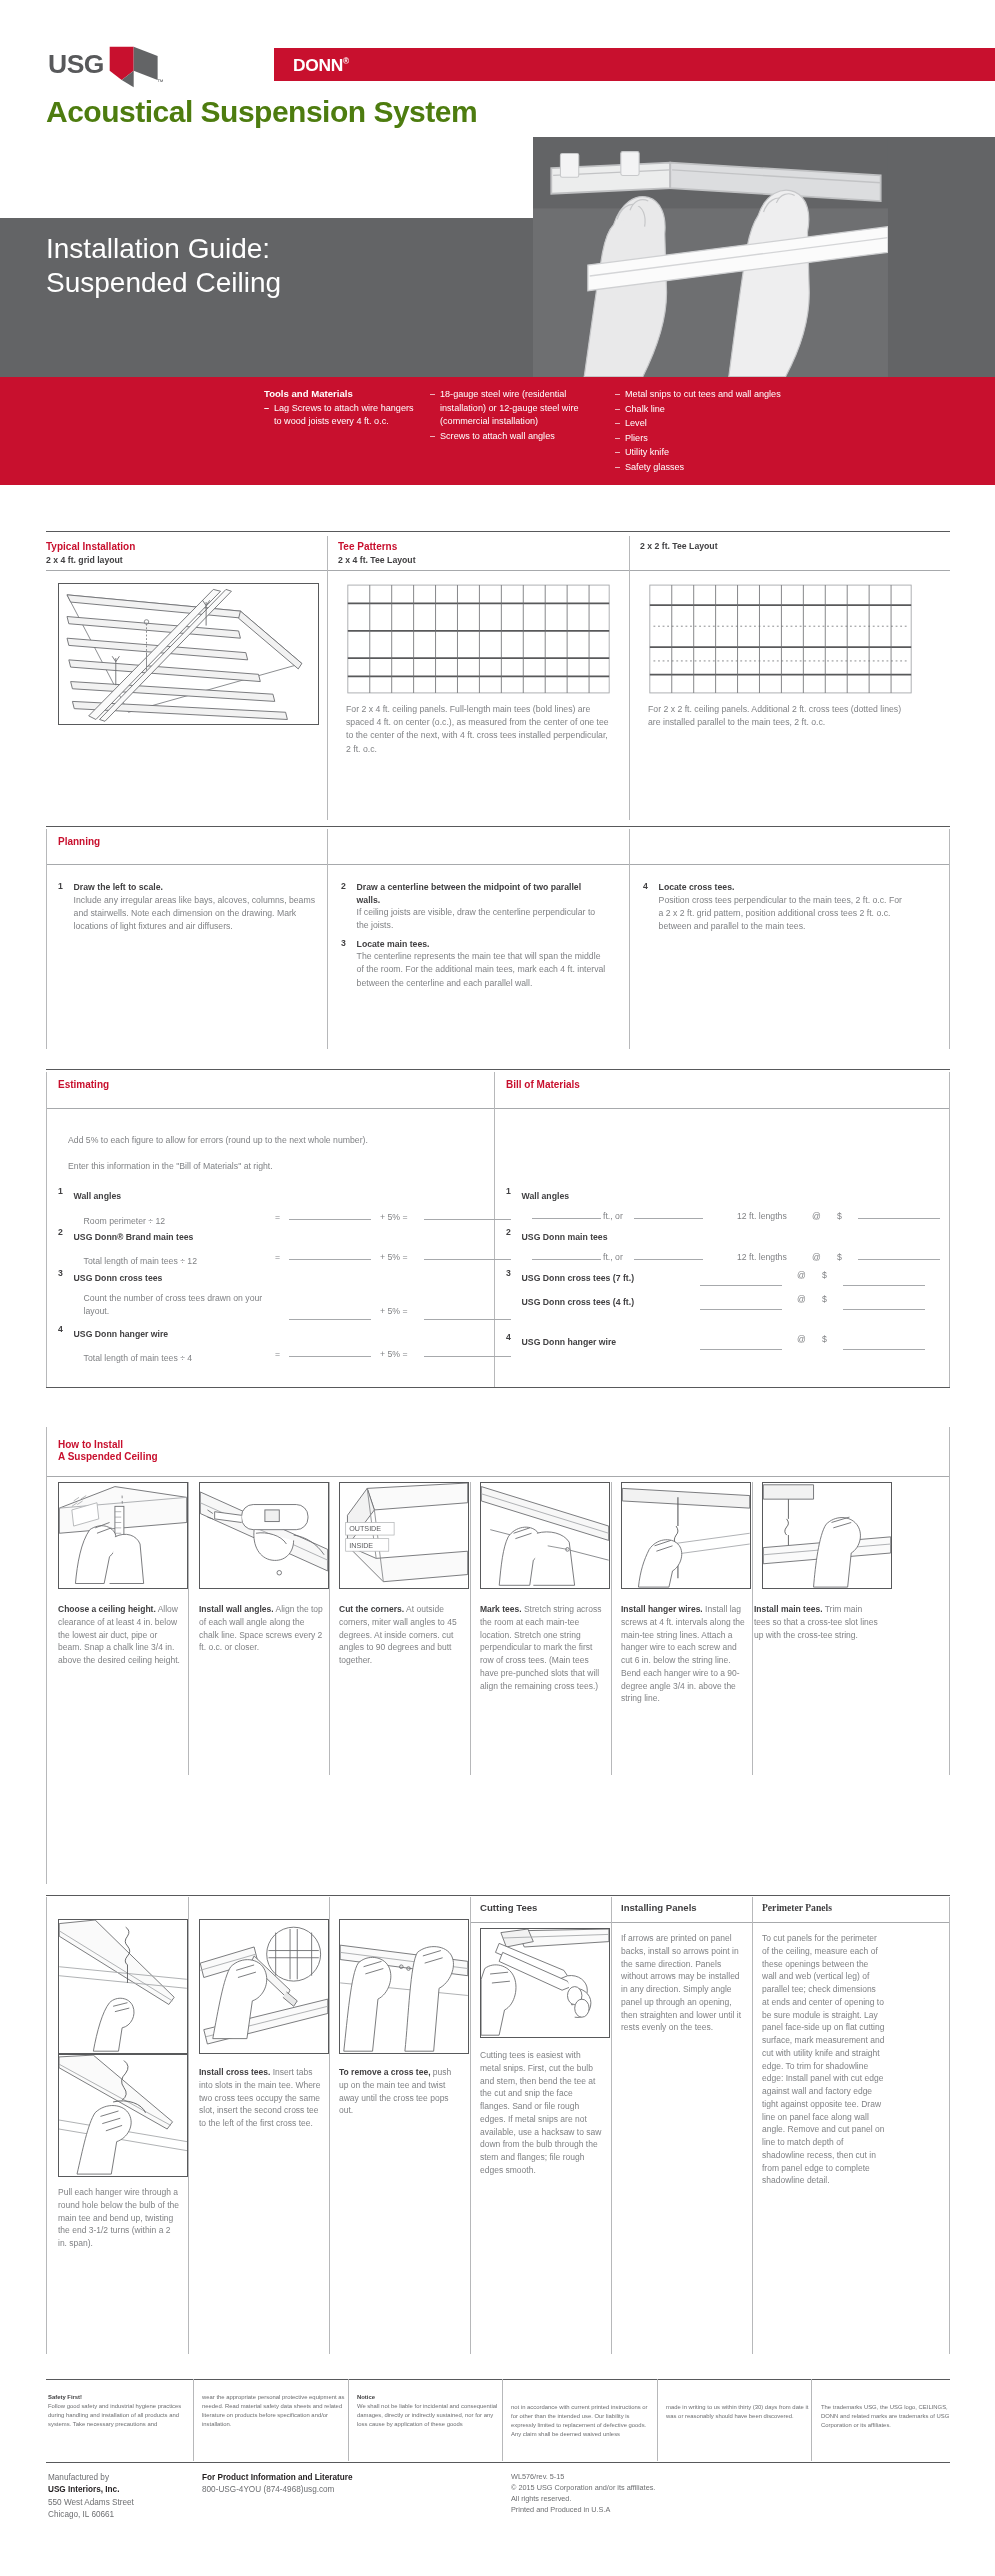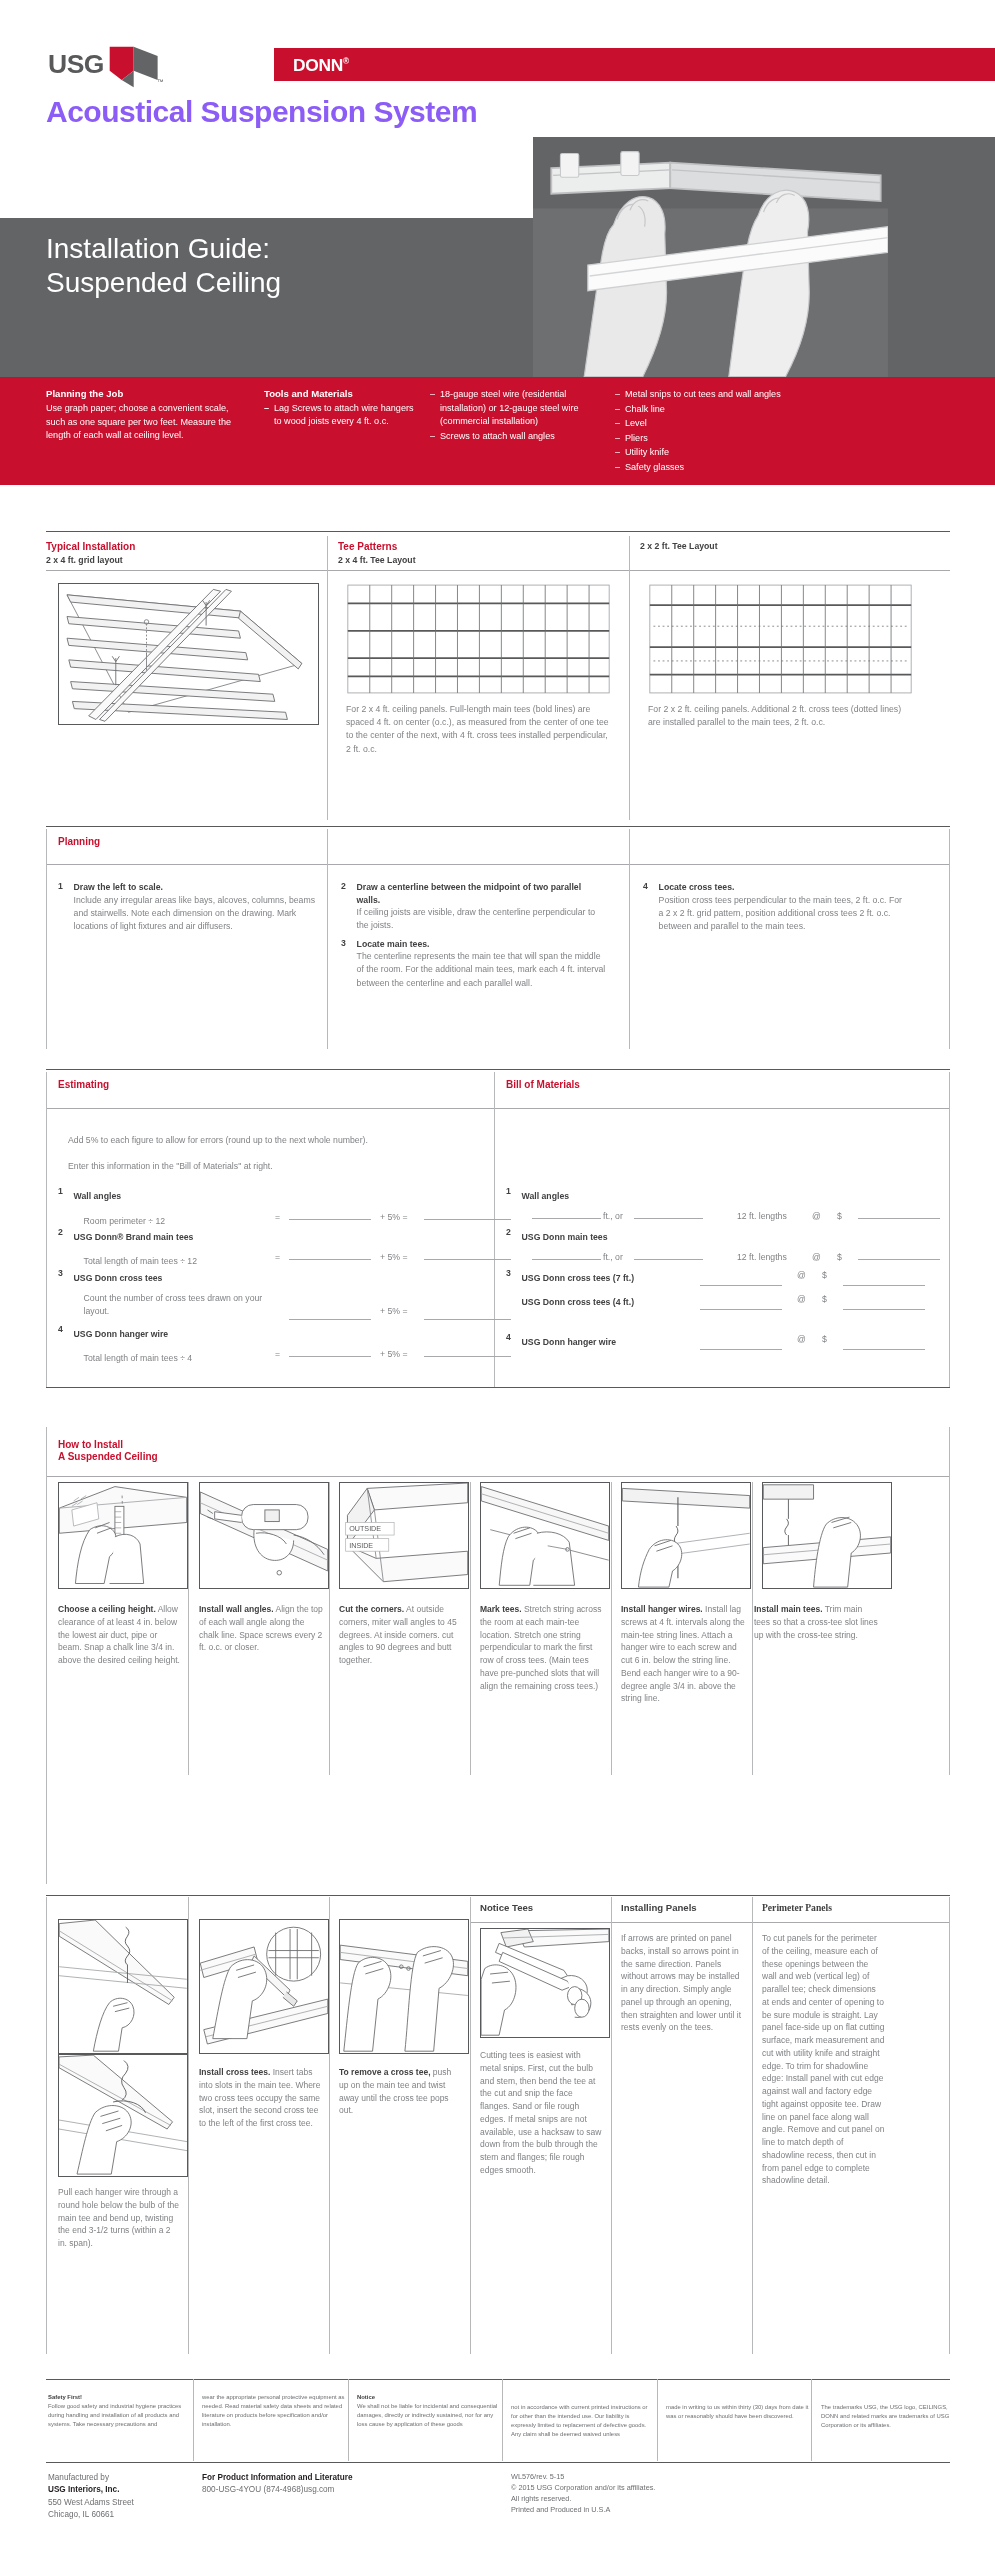--- a/index.html
+++ b/index.html
@@ -17,21 +17,21 @@
   .logo-usg { position: absolute; left: 48px; top: 0.9px; font-size: 26.5px; font-weight: bold;
     letter-spacing: -0.5px; color: #58595b; font-family: "Liberation Sans", sans-serif; }
   .logo-mark { position: absolute; left: 106px; top: -4.6px; width: 59px; height: 48px; }
   .logo-donn { position: absolute; left: 293px; top: 7.3px; font-size: 17.4px; font-weight: bold;
     color: #ffffff; letter-spacing: -0.3px; }
   .logo-donn sup { font-size: 8.2px; vertical-align: super; }
   .logo-tm { position: absolute; left: 157px; top: 30px; font-size: 6.4px; color: #58595b; }
 
   
   .main-title { position: absolute; left: 46px; top: 95px; font-size: 30px; font-weight: bold;
-    color: #8b5cf6; letter-spacing: -0.5px; }
+    color: #4d7c0f; letter-spacing: -0.5px; }
 
   
   .hero { position: absolute; left: 0; top: 137px; width: 995px; height: 81px; background: #636466; }
   .hero-white { position: absolute; left: 0; top: 0; width: 640px; height: 81px; background: #fff; }
   .hero-body { position: absolute; left: 0; top: 218px; width: 995px; height: 159px; background: #636466; }
   .hero-title { position: absolute; left: 46px; top: 232px; font-size: 28px; line-height: 1.22;
     color: #ffffff; font-weight: normal; }
   .hero-photo { position: absolute; right: 0; top: 137px; width: 355px; height: 240px;
     background: #6b6c6e; overflow: hidden; }
 
@@ -129,24 +129,20 @@
         <path d="M62,152 L388,110" stroke="#d4d5d7" stroke-width="1.6"></path>
       </g>
     </svg>
   </div>
   <div class="hero-title">
     <div>Installation Guide:</div>
     <div>Suspended Ceiling</div>
   </div>
 
   <div class="redband">
-    <div class="rb-col" style="left:46px; top:11px; width:194px;">
-      <div class="rb-h">Planning the Job</div>
-      <div class="rb-p">Use graph paper; choose a convenient scale, such as one square per two feet. Measure the length of each wall at ceiling level.</div>
-    </div>
 
     <div class="rb-col" style="left:264px; top:11px; width:157px;">
       <div class="rb-h">Tools and Materials</div>
       <div class="rb-li bold-dash">
         <span class="dash">–</span>
         <span>Lag Screws to attach wire hangers to wood joists every 4 ft. o.c.</span>
       </div>
     </div>
 
     <div class="rb-col" style="left:430px; top:11px; width:170px;">
@@ -590,21 +586,21 @@
   </div>
 
   <div class="vrule" style="left:188px; top:1482px; height:293px;"></div>
   <div class="vrule" style="left:329px; top:1482px; height:293px;"></div>
   <div class="vrule" style="left:470px; top:1482px; height:293px;"></div>
   <div class="vrule" style="left:611px; top:1482px; height:293px;"></div>
   <div class="vrule" style="left:752px; top:1482px; height:293px;"></div>
   <div class="vrule" style="left:949px; top:1427px; height:348px;"></div>
 
   <div class="rule" style="left:46px; top:1895px; width:904px; height:1.4px;"></div>
-  <div class="lbl-b" style="position:absolute; left:480px; top:1902px; font-size:9.6px;">Notice Tees</div>
+  <div class="lbl-b" style="position:absolute; left:480px; top:1902px; font-size:9.6px;">Cutting Tees</div>
   <div class="lbl-b" style="position:absolute; left:621px; top:1902px; font-size:9.6px;">Installing Panels</div>
   <div class="lbl-b" style="position:absolute; left:762px; top:1902px; font-size:9.6px;font-family:Liberation Serif, serif;">Perimeter Panels</div>
   <div class="hrule-thin" style="left:470px; top:1922px; width:479px;"></div>
 
   <div class="vrule" style="left:46px; top:1897px; height:457px;"></div>
   <div class="vrule" style="left:188px; top:1897px; height:457px;"></div>
   <div class="vrule" style="left:329px; top:1897px; height:457px;"></div>
   <div class="vrule" style="left:470px; top:1897px; height:457px;"></div>
   <div class="vrule" style="left:611px; top:1897px; height:457px;"></div>
   <div class="vrule" style="left:752px; top:1897px; height:457px;"></div>

